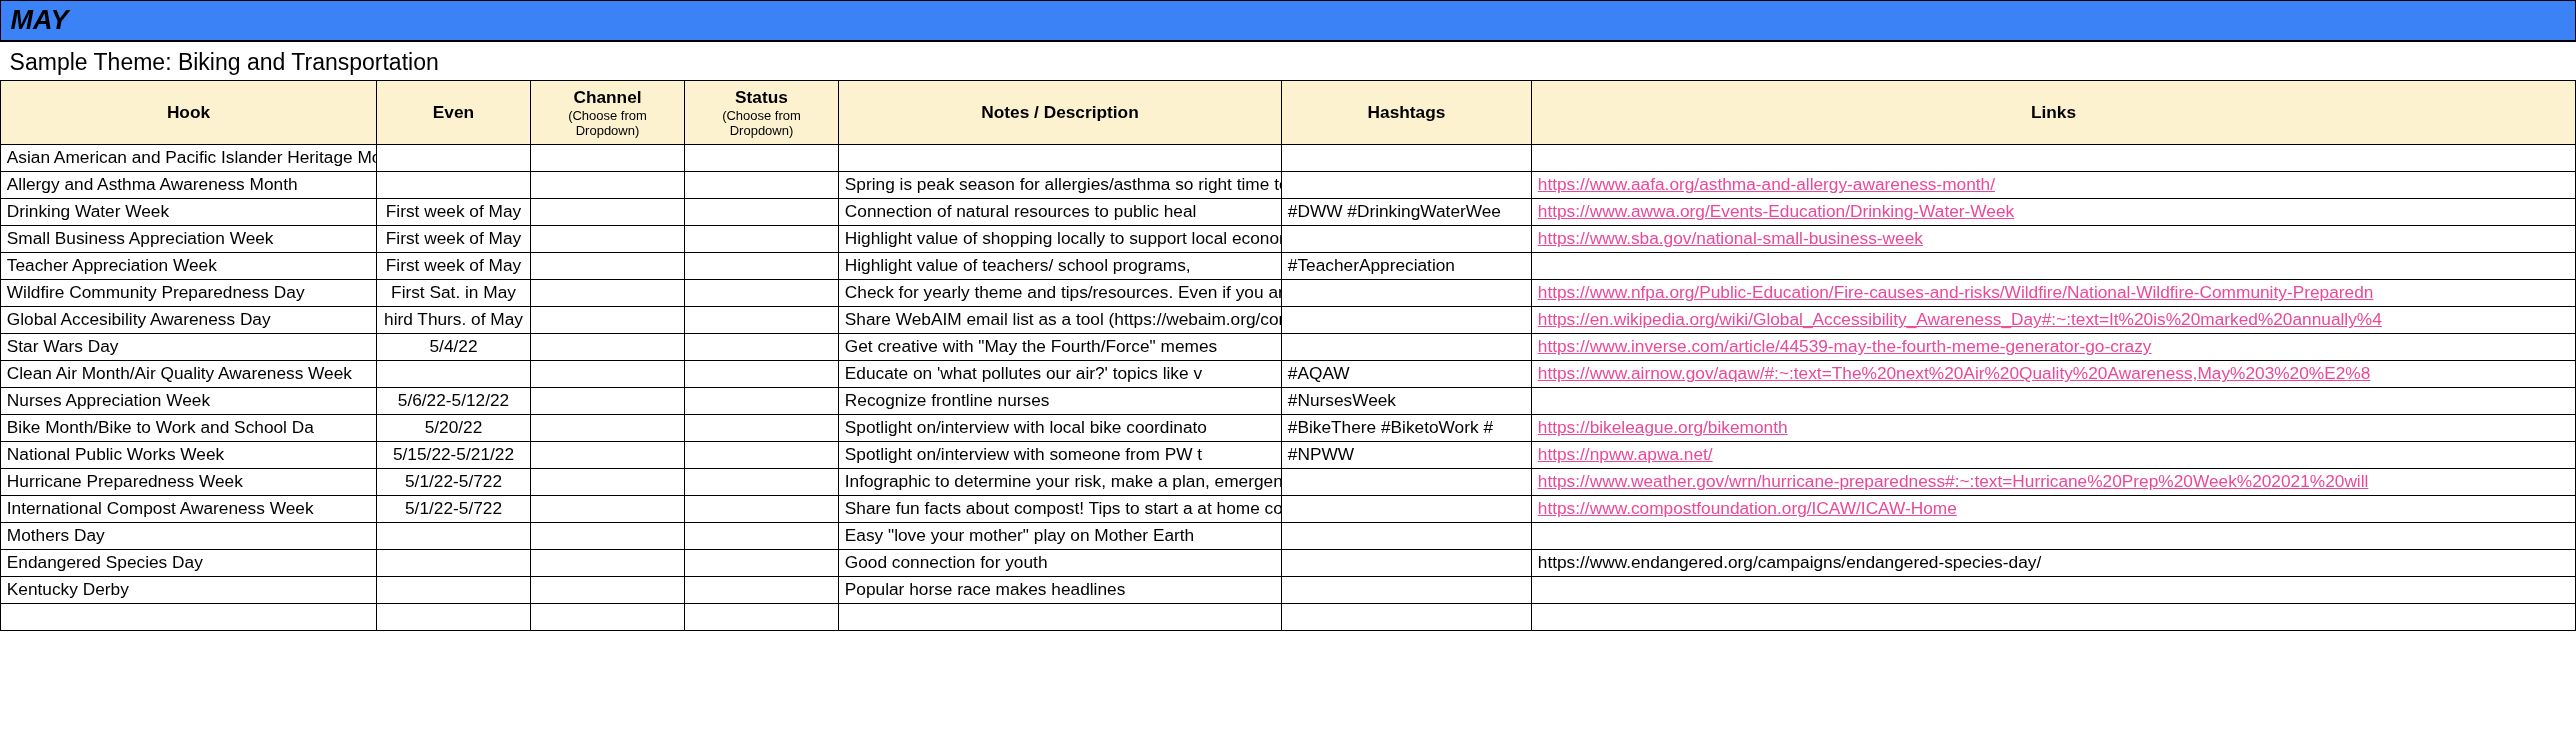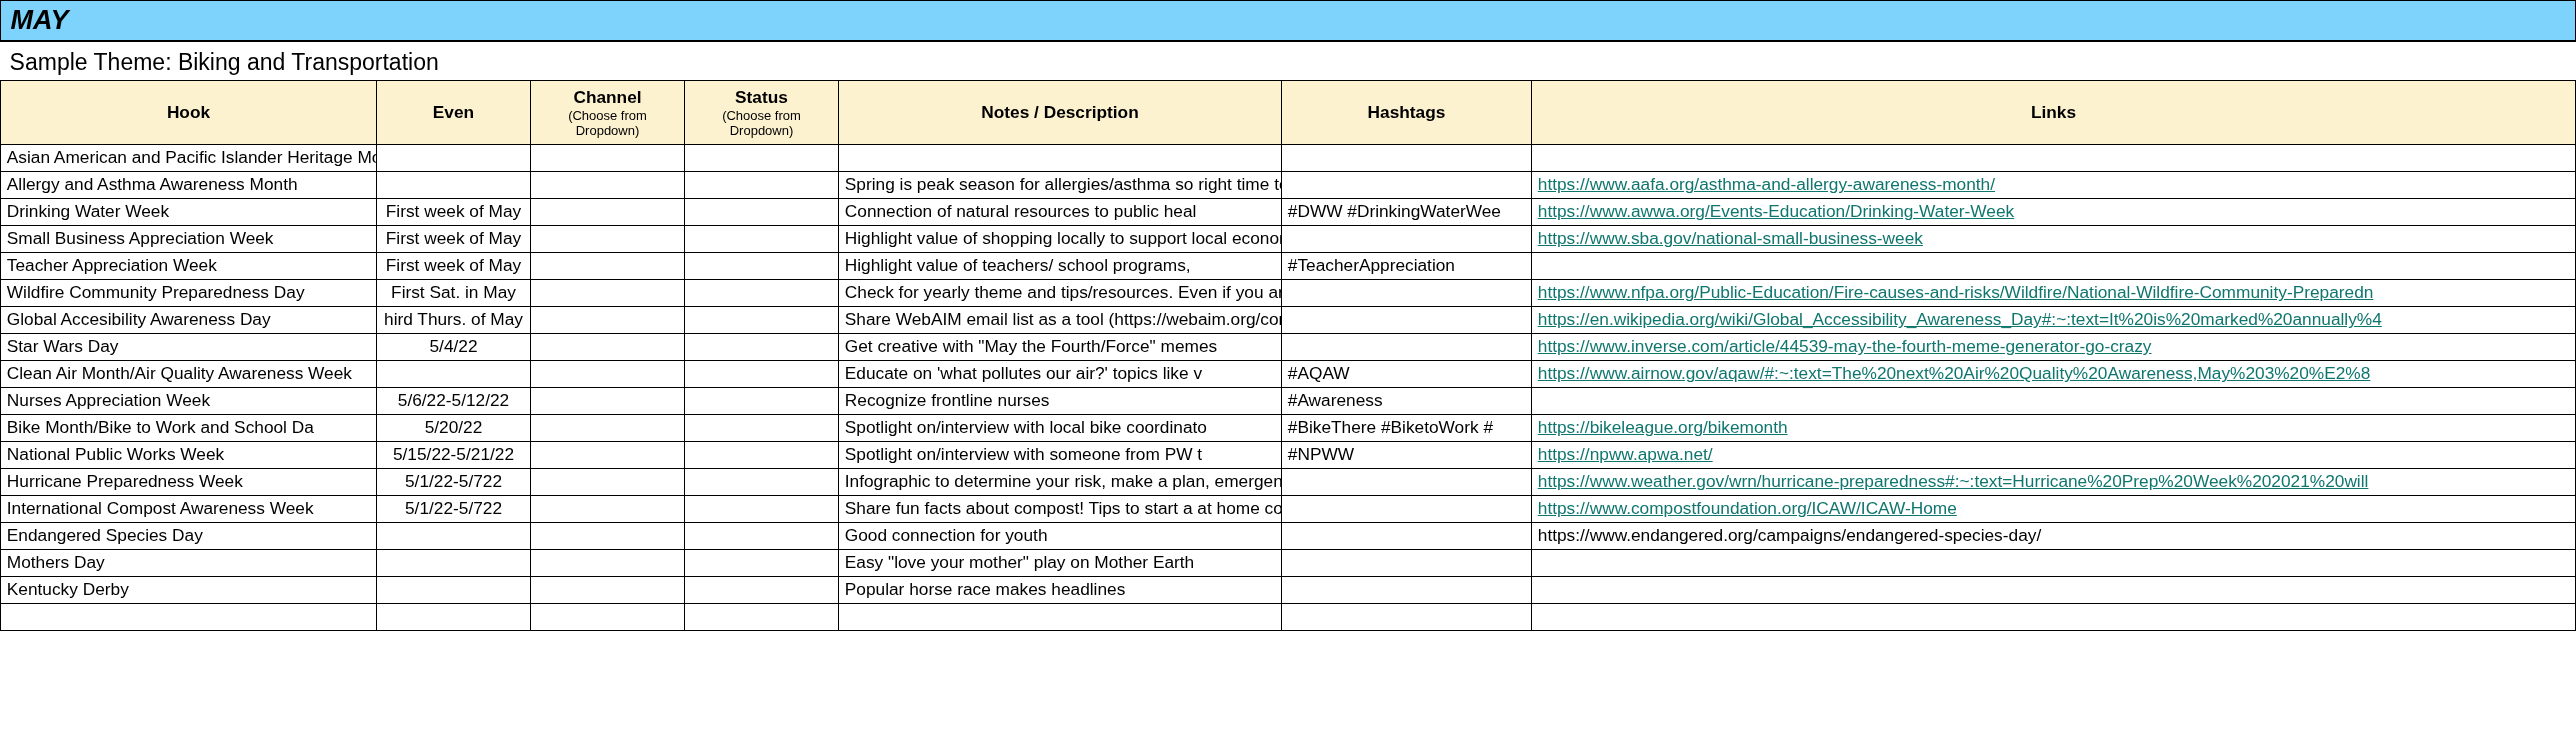--- a/index.html
+++ b/index.html
@@ -4,21 +4,21 @@
 <style>
   * { box-sizing: border-box; margin: 0; padding: 0; }
   body {
     font-family: Arial, Helvetica, sans-serif;
     font-size: 17.3px;
     background: #fff;
     color: #000;
     width: 2576px;
   }
   .month-header {
-    background: #7dd3fc;
+    background: #3b82f6;
     border: 1.9px solid #000;
     border-bottom: 2.9px solid #000;
     padding: 3.9px 9.6px;
     font-size: 27px;
     font-weight: bold;
     font-style: italic;
   }
   .theme-header {
     padding: 7.7px 9.6px 3.9px 9.6px;
     font-size: 23px;
@@ -54,21 +54,21 @@
   .col-hook   { width: 376px; text-align: left; }
   .col-date   { width: 154px; text-align: center; }
   .col-channel{ width: 154px; text-align: center; }
   .col-status { width: 154px; text-align: center; }
   .col-notes  { width: 443px; text-align: left; }
   .col-hash   { width: 250px; text-align: left; }
   .col-links  { width: 1044px; text-align: left; }
   td.col-hook, td.col-notes, td.col-hash, td.col-links { text-align: left; }
   td.col-date { }
   a.link {
-    color: #0f766e;
+    color: #ec4899;
     text-decoration: underline;
   }
 </style>
 </head>
 <body>
 
 <div class="month-header">MAY</div>
 <div class="theme-header">Sample Theme: Biking and Transportation</div>
 
 <table>
@@ -179,21 +179,21 @@
         <td class="col-notes">Educate on 'what pollutes our air?' topics like v</td>
         <td class="col-hash">#AQAW</td>
         <td class="col-links"><a class="link" href="#">https://www.airnow.gov/aqaw/#:~:text=The%20next%20Air%20Quality%20Awareness,May%203%20%E2%8</a></td>
       </tr>
       <tr>
         <td class="col-hook">Nurses Appreciation Week</td>
         <td class="col-date">5/6/22-5/12/22</td>
         <td class="col-channel"></td>
         <td class="col-status"></td>
         <td class="col-notes">Recognize frontline nurses</td>
-        <td class="col-hash">#Awareness</td>
+        <td class="col-hash">#NursesWeek</td>
         <td class="col-links"></td>
       </tr>
       <tr>
         <td class="col-hook">Bike Month/Bike to Work and School Da</td>
         <td class="col-date">5/20/22</td>
         <td class="col-channel"></td>
         <td class="col-status"></td>
         <td class="col-notes">Spotlight on/interview with local bike coordinato</td>
         <td class="col-hash">#BikeThere #BiketoWork #</td>
         <td class="col-links"><a class="link" href="#">https://bikeleague.org/bikemonth</a></td>
@@ -219,36 +219,36 @@
       <tr>
         <td class="col-hook">International Compost Awareness Week</td>
         <td class="col-date">5/1/22-5/722</td>
         <td class="col-channel"></td>
         <td class="col-status"></td>
         <td class="col-notes">Share fun facts about compost! Tips to start a at home compost, highlight</td>
         <td class="col-hash"></td>
         <td class="col-links"><a class="link" href="#">https://www.compostfoundation.org/ICAW/ICAW-Home</a></td>
       </tr>
       <tr>
+        <td class="col-hook">Mothers Day</td>
+        <td class="col-date"></td>
+        <td class="col-channel"></td>
+        <td class="col-status"></td>
+        <td class="col-notes">Easy "love your mother" play on Mother Earth</td>
+        <td class="col-hash"></td>
+        <td class="col-links"></td>
+      </tr>
+      <tr>
         <td class="col-hook">Endangered Species Day</td>
         <td class="col-date"></td>
         <td class="col-channel"></td>
         <td class="col-status"></td>
         <td class="col-notes">Good connection for youth</td>
         <td class="col-hash"></td>
         <td class="col-links">https://www.endangered.org/campaigns/endangered-species-day/</td>
-      </tr>
-      <tr>
-        <td class="col-hook">Mothers Day</td>
-        <td class="col-date"></td>
-        <td class="col-channel"></td>
-        <td class="col-status"></td>
-        <td class="col-notes">Easy "love your mother" play on Mother Earth</td>
-        <td class="col-hash"></td>
-        <td class="col-links"></td>
       </tr>
       <tr>
         <td class="col-hook">Kentucky Derby</td>
         <td class="col-date"></td>
         <td class="col-channel"></td>
         <td class="col-status"></td>
         <td class="col-notes">Popular horse race makes headlines</td>
         <td class="col-hash"></td>
         <td class="col-links"></td>
       </tr>

